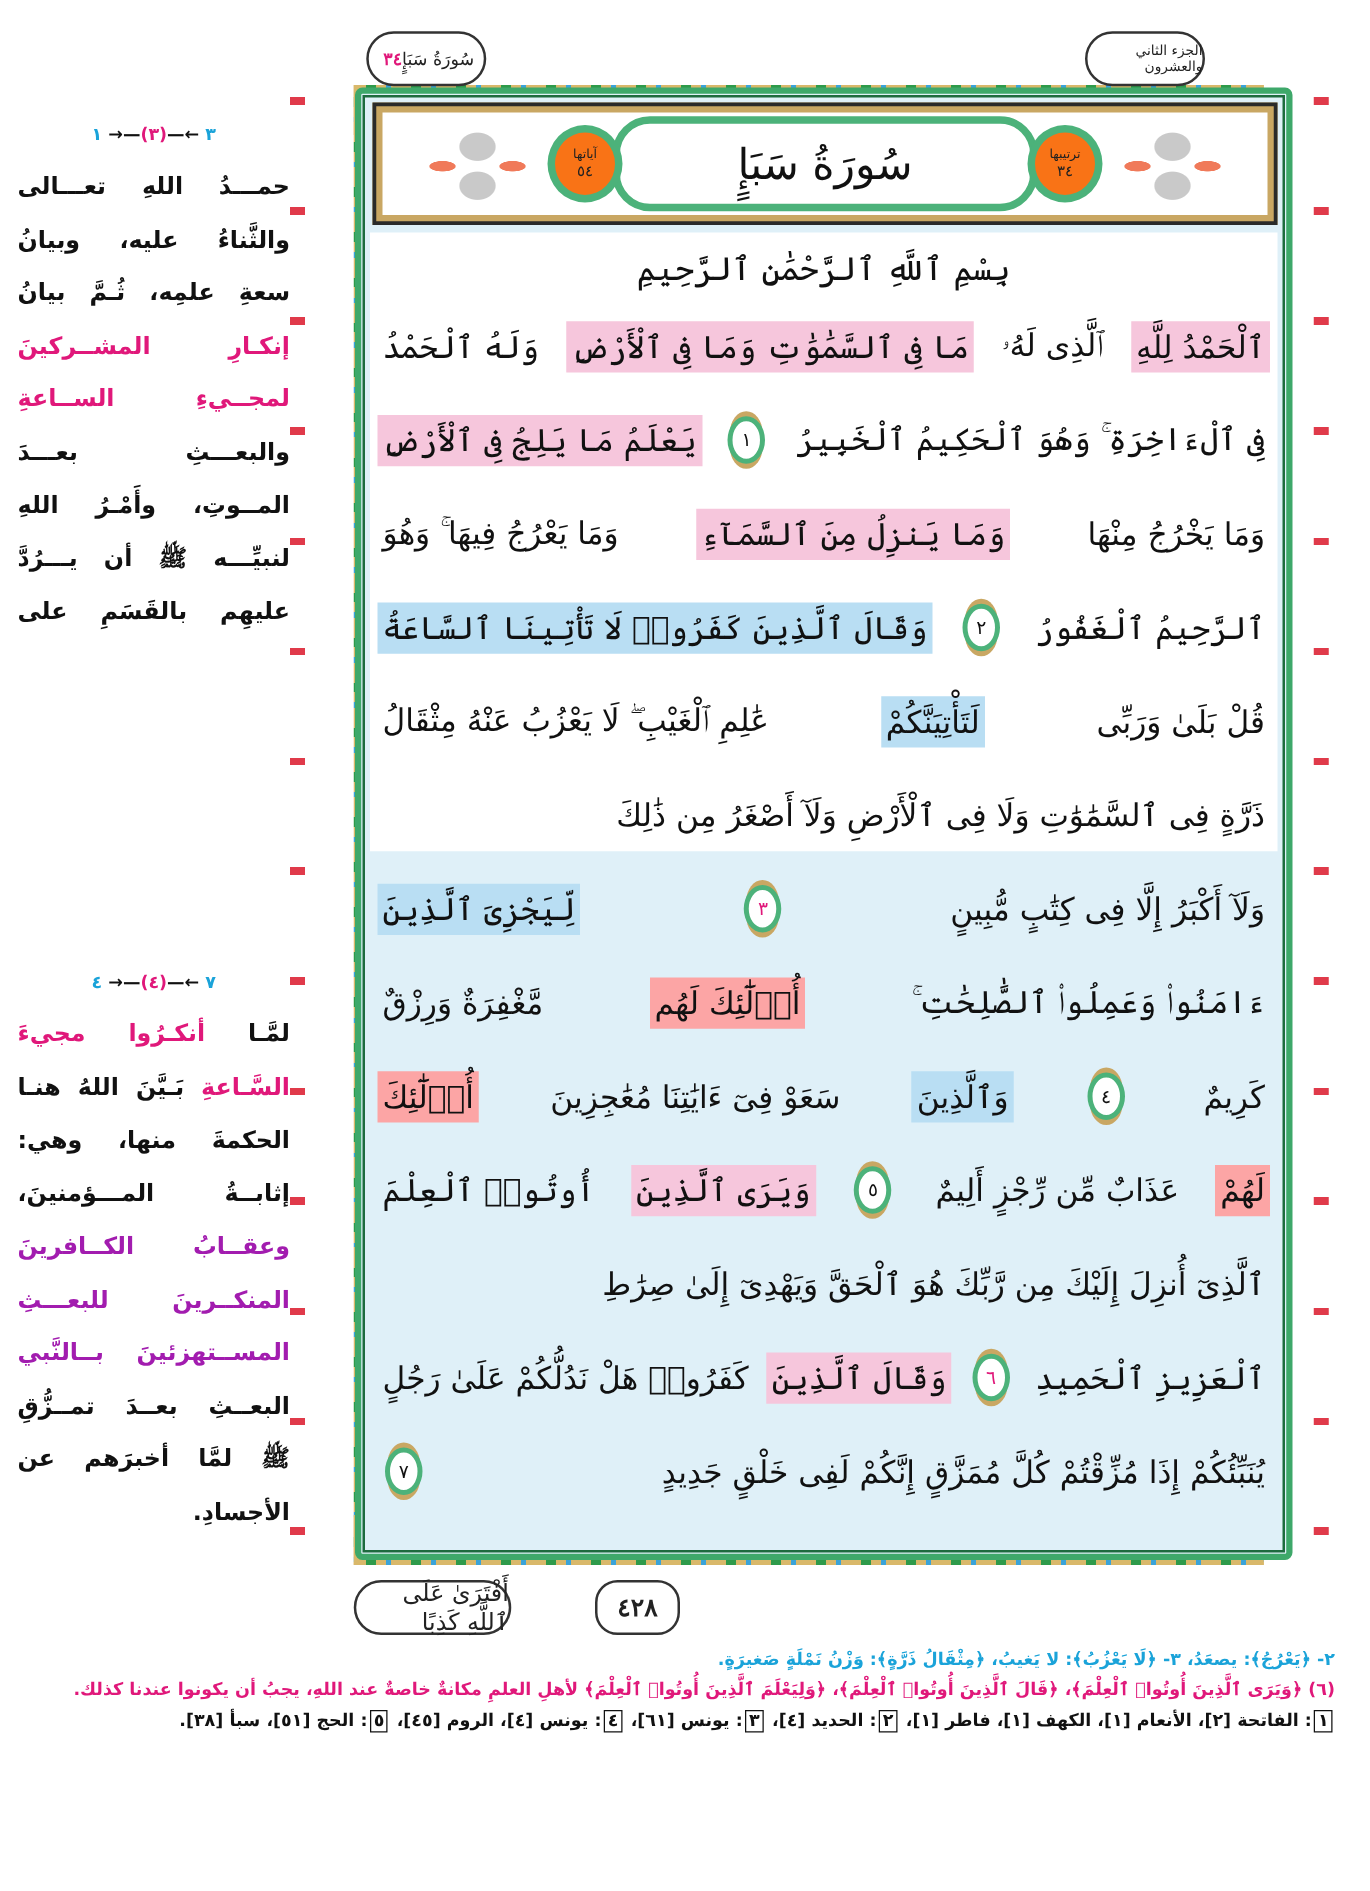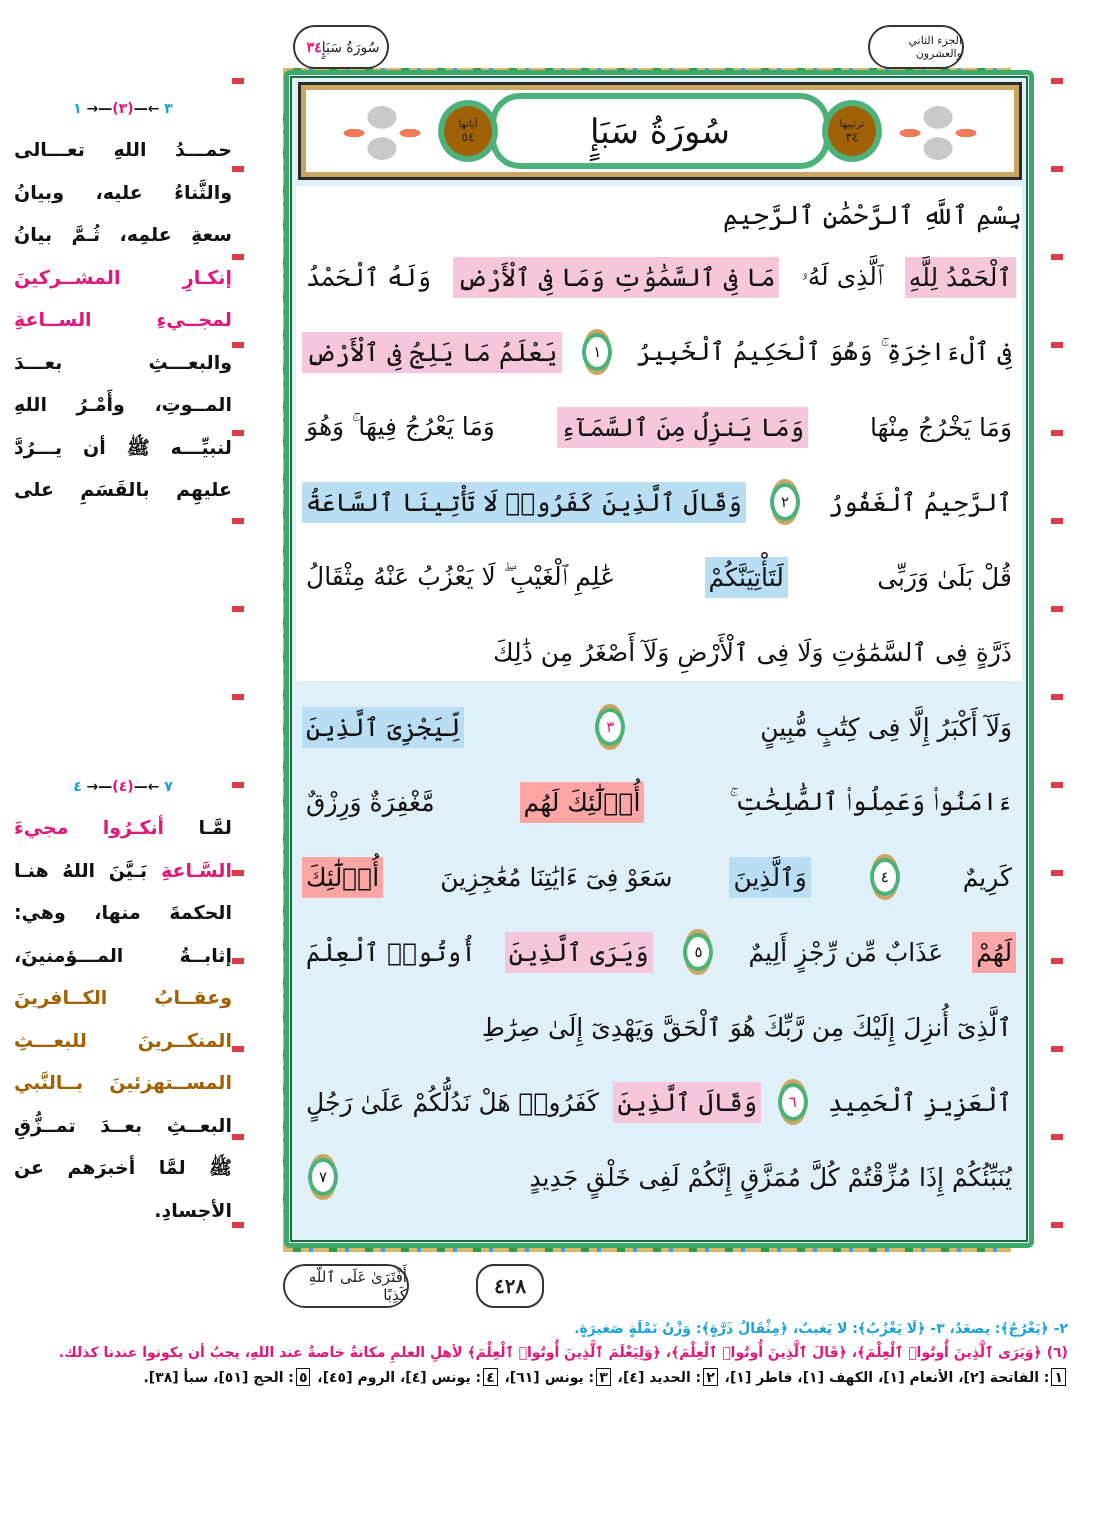--- a/index.html
+++ b/index.html
@@ -26,21 +26,21 @@
     .orn-dots-right { left: 1051px; }
     
     .pill {
       position: absolute; background: #fff; border: 2px solid #333; border-radius: 24px;
       height: 40px; display: flex; align-items: center; justify-content: center;
       font-family: "DejaVu Serif", serif; font-size: 14px; color: #222; z-index: 3;
     }
     .pill-surah { left: 293px; top: 25px; width: 92px; }
     .pill-juz { left: 868px; top: 25px; width: 92px; font-size: 11px; }
     .pill-surah .num { color: #e0187a; font-weight: bold; margin-left: 4px; }
-    .pill-foot { left: 283px; top: 1264px; width: 122px; font-size: 15px; }
+    .pill-foot { left: 283px; top: 1264px; width: 122px; font-size: 19px; }
     .pill-page { left: 476px; top: 1264px; width: 64px; font-size: 20px; font-weight: bold; border-radius: 18px; }
     
     .green-frame {
       position: absolute; left: 284px; top: 70px; width: 750px; height: 1178px;
       box-sizing: border-box; border: 5px solid #3ea86a; border-radius: 6px; background: #dff0f8;
       outline: 2px solid #1d6b3e; outline-offset: -8px;
     }
     
     .sura-band {
       position: absolute; left: 298px; top: 82px; width: 724px; height: 98px;
@@ -55,39 +55,39 @@
       background:
         radial-gradient(ellipse at 30% 50%, #f07a5a 0 10px, transparent 11px),
         radial-gradient(ellipse at 70% 50%, #f07a5a 0 10px, transparent 11px),
         radial-gradient(ellipse at 50% 30%, #c9c9c9 0 14px, transparent 15px),
         radial-gradient(ellipse at 50% 70%, #c9c9c9 0 14px, transparent 15px);
     }
     .arabesque.left { left: 6px; }
     .arabesque.right { right: 6px; }
     .medallion {
       position: absolute; top: 10px; width: 60px; height: 62px; border-radius: 50%;
-      border: 6px solid #4cb27a; background: #a16207; box-sizing: border-box;
+      border: 6px solid #4cb27a; background: #f97316; box-sizing: border-box;
       display: flex; flex-direction: column; align-items: center; justify-content: center;
       font-family: "DejaVu Serif", serif; font-size: 10px; color: #222; line-height: 1.2;
     }
     .medallion .n { font-size: 12px; }
     .medallion.left { left: 132px; }
     .medallion.right { right: 132px; }
     .title-cartouche {
       width: 340px; height: 76px; border: 6px solid #4cb27a; border-radius: 30px;
       background: #fff; display: flex; align-items: center; justify-content: center;
       font-family: "DejaVu Serif", serif; font-size: 34px; color: #111; box-sizing: border-box;
     }
     
     .text-area {
       position: absolute; left: 296px; top: 186px; width: 726px; height: 1052px;
     }
     .basmala-bg { position: absolute; left: 0; top: 0; width: 726px; height: 495px; background: #fff; }
     .basmala {
-      position: absolute; left: 0; top: 14px; width: 726px; text-align: right;
+      position: absolute; left: 0; top: 14px; width: 726px; text-align: center;
       font-family: "DejaVu Serif", serif; font-size: 26px; color: #111;
     }
     .qline {
       position: absolute; left: 6px; width: 714px; height: 58px;
       display: flex; flex-direction: row; justify-content: space-between; align-items: center;
       font-family: "DejaVu Serif", serif; font-size: 25px; color: #111; white-space: nowrap;
     }
     .seg { padding: 6px 4px; }
     .hl-pink { background: #f6c6dc; text-align: center; }
     .hl-blue { background: #b9def3; }
@@ -102,21 +102,21 @@
     
     .side {
       position: absolute; left: 14px; width: 218px; text-align: center;
       font-family: "DejaVu Sans", sans-serif; font-weight: bold; font-size: 19px; color: #111;
     }
     .side .range { font-size: 14px; color: #1aa3d9; margin-bottom: 12px; direction: ltr; }
     .side .range .mid { color: #e0187a; }
     .side .range .arr { color: #111; }
     .side p { margin: 0; line-height: 42.5px; text-align: justify; text-align-last: justify; direction: rtl; }
     .pink { color: #e0187a; }
-    .blue { color: #a16207; }
+    .blue { color: #a21caf; }
     
     .notes {
       position: absolute; left: 28px; top: 1316px; width: 1040px; direction: rtl;
       font-family: "DejaVu Sans", sans-serif; font-weight: bold; font-size: 14px; line-height: 24px;
     }
     .notes .n1 { color: #1aa3d9; }
     .notes .n2, .notes .n3 { color: #e0187a; }
     .notes .refs { color: #111; margin-top: 1px; }
     .box-num { display: inline-block; border: 1.5px solid #111; padding: 0 2px; line-height: 16px; margin: 0 2px; }
   </style>

